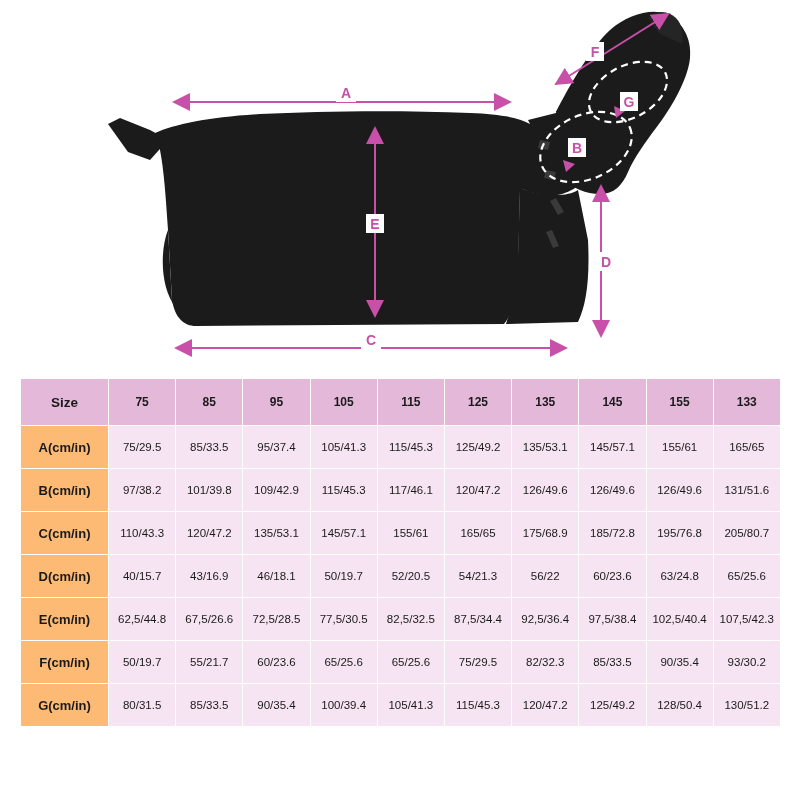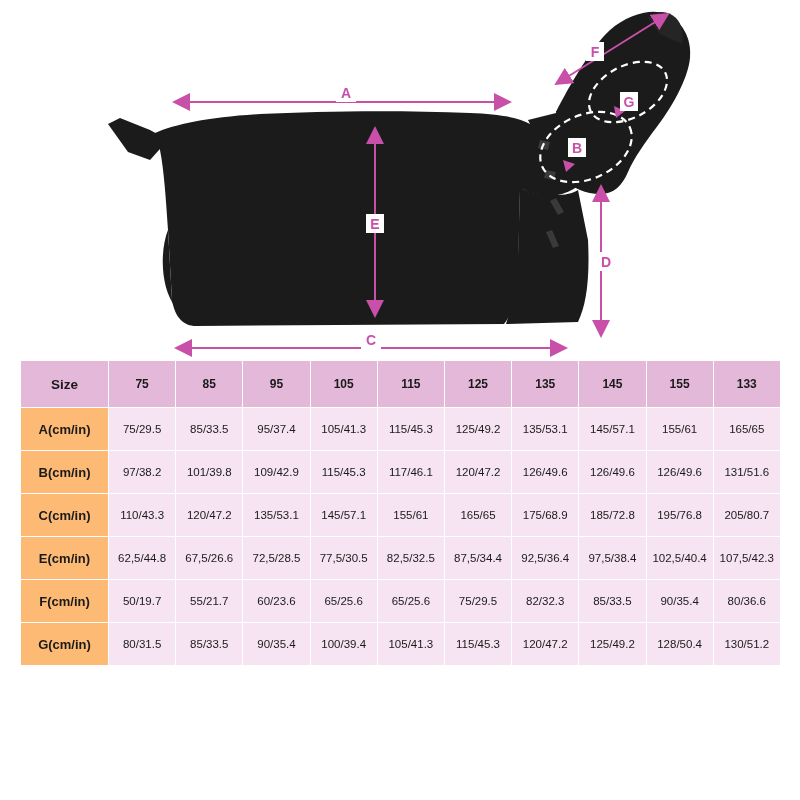--- a/index.html
+++ b/index.html
@@ -24,21 +24,21 @@
     height: 365px;
   }
   #diagram svg {
     display: block;
   }
 
   
   #size-table {
     position: absolute;
     left: 20px;
-    top: 360px;
+    top: 378px;
     width: 760px;
     border-collapse: collapse;
     table-layout: fixed;
   }
   #size-table td, #size-table th {
     border: 1px solid #ffffff;
     text-align: center;
     vertical-align: middle;
     font-size: 11.5px;
     color: #1a1a1a;
@@ -229,20 +229,33 @@
       <td>135/53.1</td>
       <td>145/57.1</td>
       <td>155/61</td>
       <td>165/65</td>
       <td>175/68.9</td>
       <td>185/72.8</td>
       <td>195/76.8</td>
       <td>205/80.7</td>
     </tr>
     <tr>
+      <td class="rowhead">D(cm/in)</td>
+      <td>40/15.7</td>
+      <td>43/16.9</td>
+      <td>46/18.1</td>
+      <td>50/19.7</td>
+      <td>52/20.5</td>
+      <td>54/21.3</td>
+      <td>56/22</td>
+      <td>60/23.6</td>
+      <td>63/24.8</td>
+      <td>65/25.6</td>
+    </tr>
+    <tr>
       <td class="rowhead">E(cm/in)</td>
       <td>62,5/44.8</td>
       <td>67,5/26.6</td>
       <td>72,5/28.5</td>
       <td>77,5/30.5</td>
       <td>82,5/32.5</td>
       <td>87,5/34.4</td>
       <td>92,5/36.4</td>
       <td>97,5/38.4</td>
       <td>102,5/40.4</td>
@@ -252,21 +265,21 @@
       <td class="rowhead">F(cm/in)</td>
       <td>50/19.7</td>
       <td>55/21.7</td>
       <td>60/23.6</td>
       <td>65/25.6</td>
       <td>65/25.6</td>
       <td>75/29.5</td>
       <td>82/32.3</td>
       <td>85/33.5</td>
       <td>90/35.4</td>
-      <td>80/36.6</td>
+      <td>93/30.2</td>
     </tr>
     <tr>
       <td class="rowhead">G(cm/in)</td>
       <td>80/31.5</td>
       <td>85/33.5</td>
       <td>90/35.4</td>
       <td>100/39.4</td>
       <td>105/41.3</td>
       <td>115/45.3</td>
       <td>120/47.2</td>

